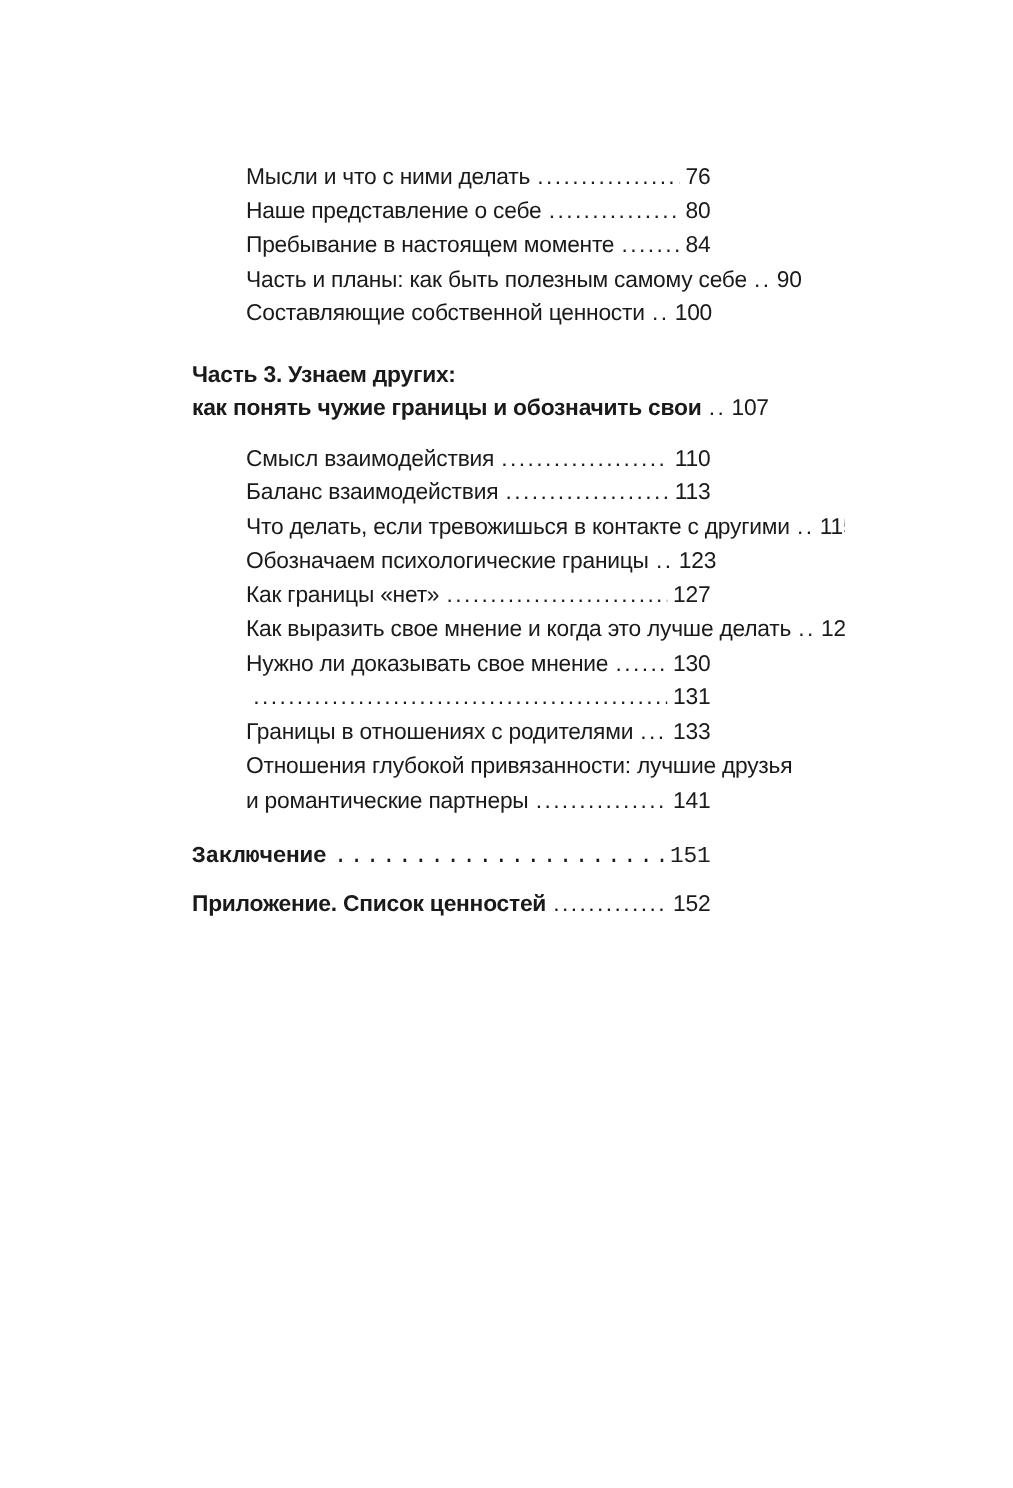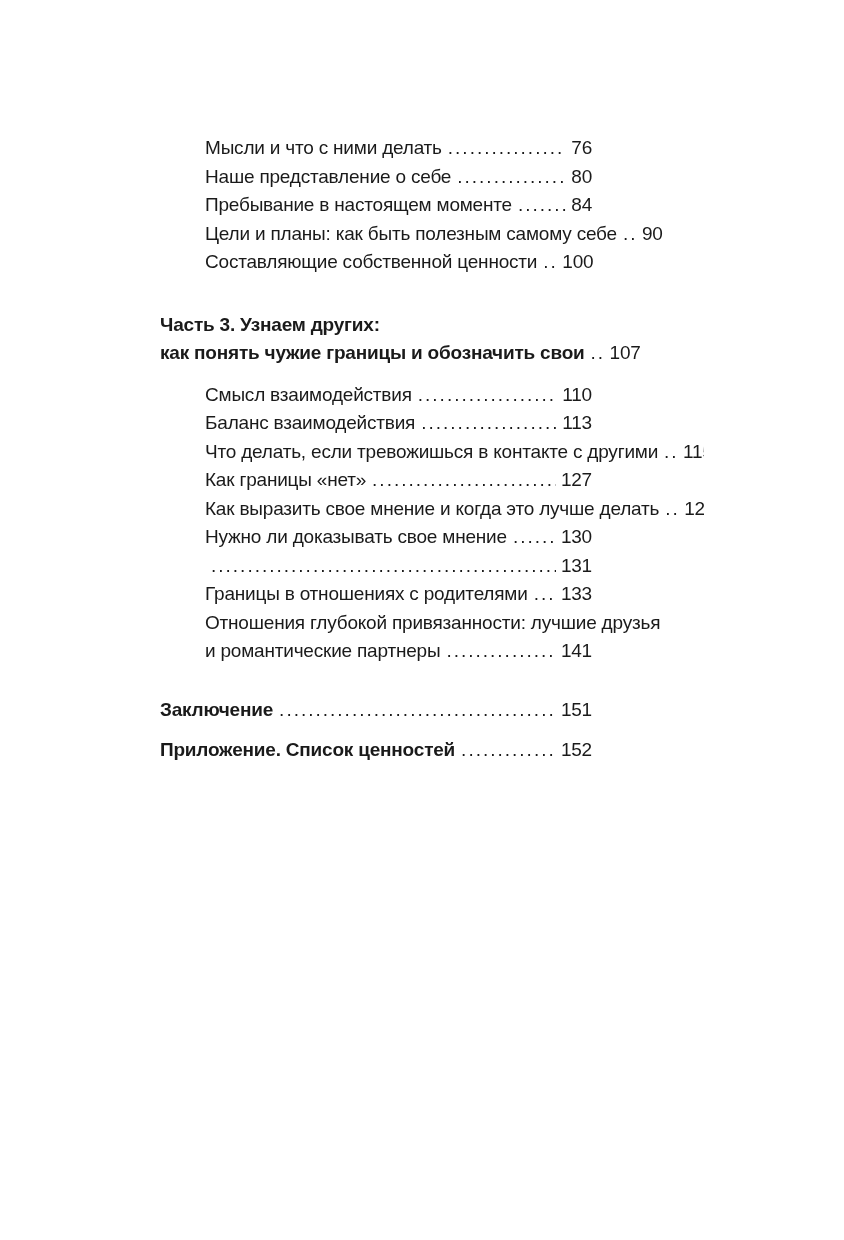--- a/index.html
+++ b/index.html
@@ -48,27 +48,28 @@
     flex: 0 0 auto;
     text-align: left;
   }
   .indent {
     padding-left: 45px;
   }
   .bold {
     font-weight: bold;
   }
   .heading-block {
-    margin-top: 34px;
+    margin-top: 22px;
   }
   .part3-list {
     margin-top: 13px;
   }
   .conclusion-row {
-    margin-top: 30px;
+    margin-top: 17px;
+    font-family: Liberation Mono, monospace;
   }
   .appendix-row {
     margin-top: 12px;
   }
 </style>
 </head>
 <body>
 
 <div class="page">
   <div class="content">
@@ -83,21 +84,21 @@
         <span class="title">Наше представление о себе</span>
         <span class="dots"></span>
         <span class="pagenum">80</span>
       </div>
       <div class="toc-row">
         <span class="title">Пребывание в настоящем моменте</span>
         <span class="dots"></span>
         <span class="pagenum">84</span>
       </div>
       <div class="toc-row">
-        <span class="title">Цели и планы: как быть полезным самому себе</span>
+        <span class="title">Часть и планы: как быть полезным самому себе</span>
         <span class="dots"></span>
         <span class="pagenum">90</span>
       </div>
       <div class="toc-row">
         <span class="title">Составляющие собственной ценности</span>
         <span class="dots"></span>
         <span class="pagenum">100</span>
       </div>
     </div>
 
@@ -120,20 +121,25 @@
       </div>
       <div class="toc-row">
         <span class="title">Баланс взаимодействия</span>
         <span class="dots"></span>
         <span class="pagenum">113</span>
       </div>
       <div class="toc-row">
         <span class="title">Что делать, если тревожишься в контакте с другими</span>
         <span class="dots"></span>
         <span class="pagenum">115</span>
+      </div>
+      <div class="toc-row">
+        <span class="title">Обозначаем психологические границы</span>
+        <span class="dots"></span>
+        <span class="pagenum">123</span>
       </div>
       <div class="toc-row">
         <span class="title">Как границы «нет»</span>
         <span class="dots"></span>
         <span class="pagenum">127</span>
       </div>
       <div class="toc-row">
         <span class="title">Как выразить свое мнение и когда это лучше делать</span>
         <span class="dots"></span>
         <span class="pagenum">129</span>

